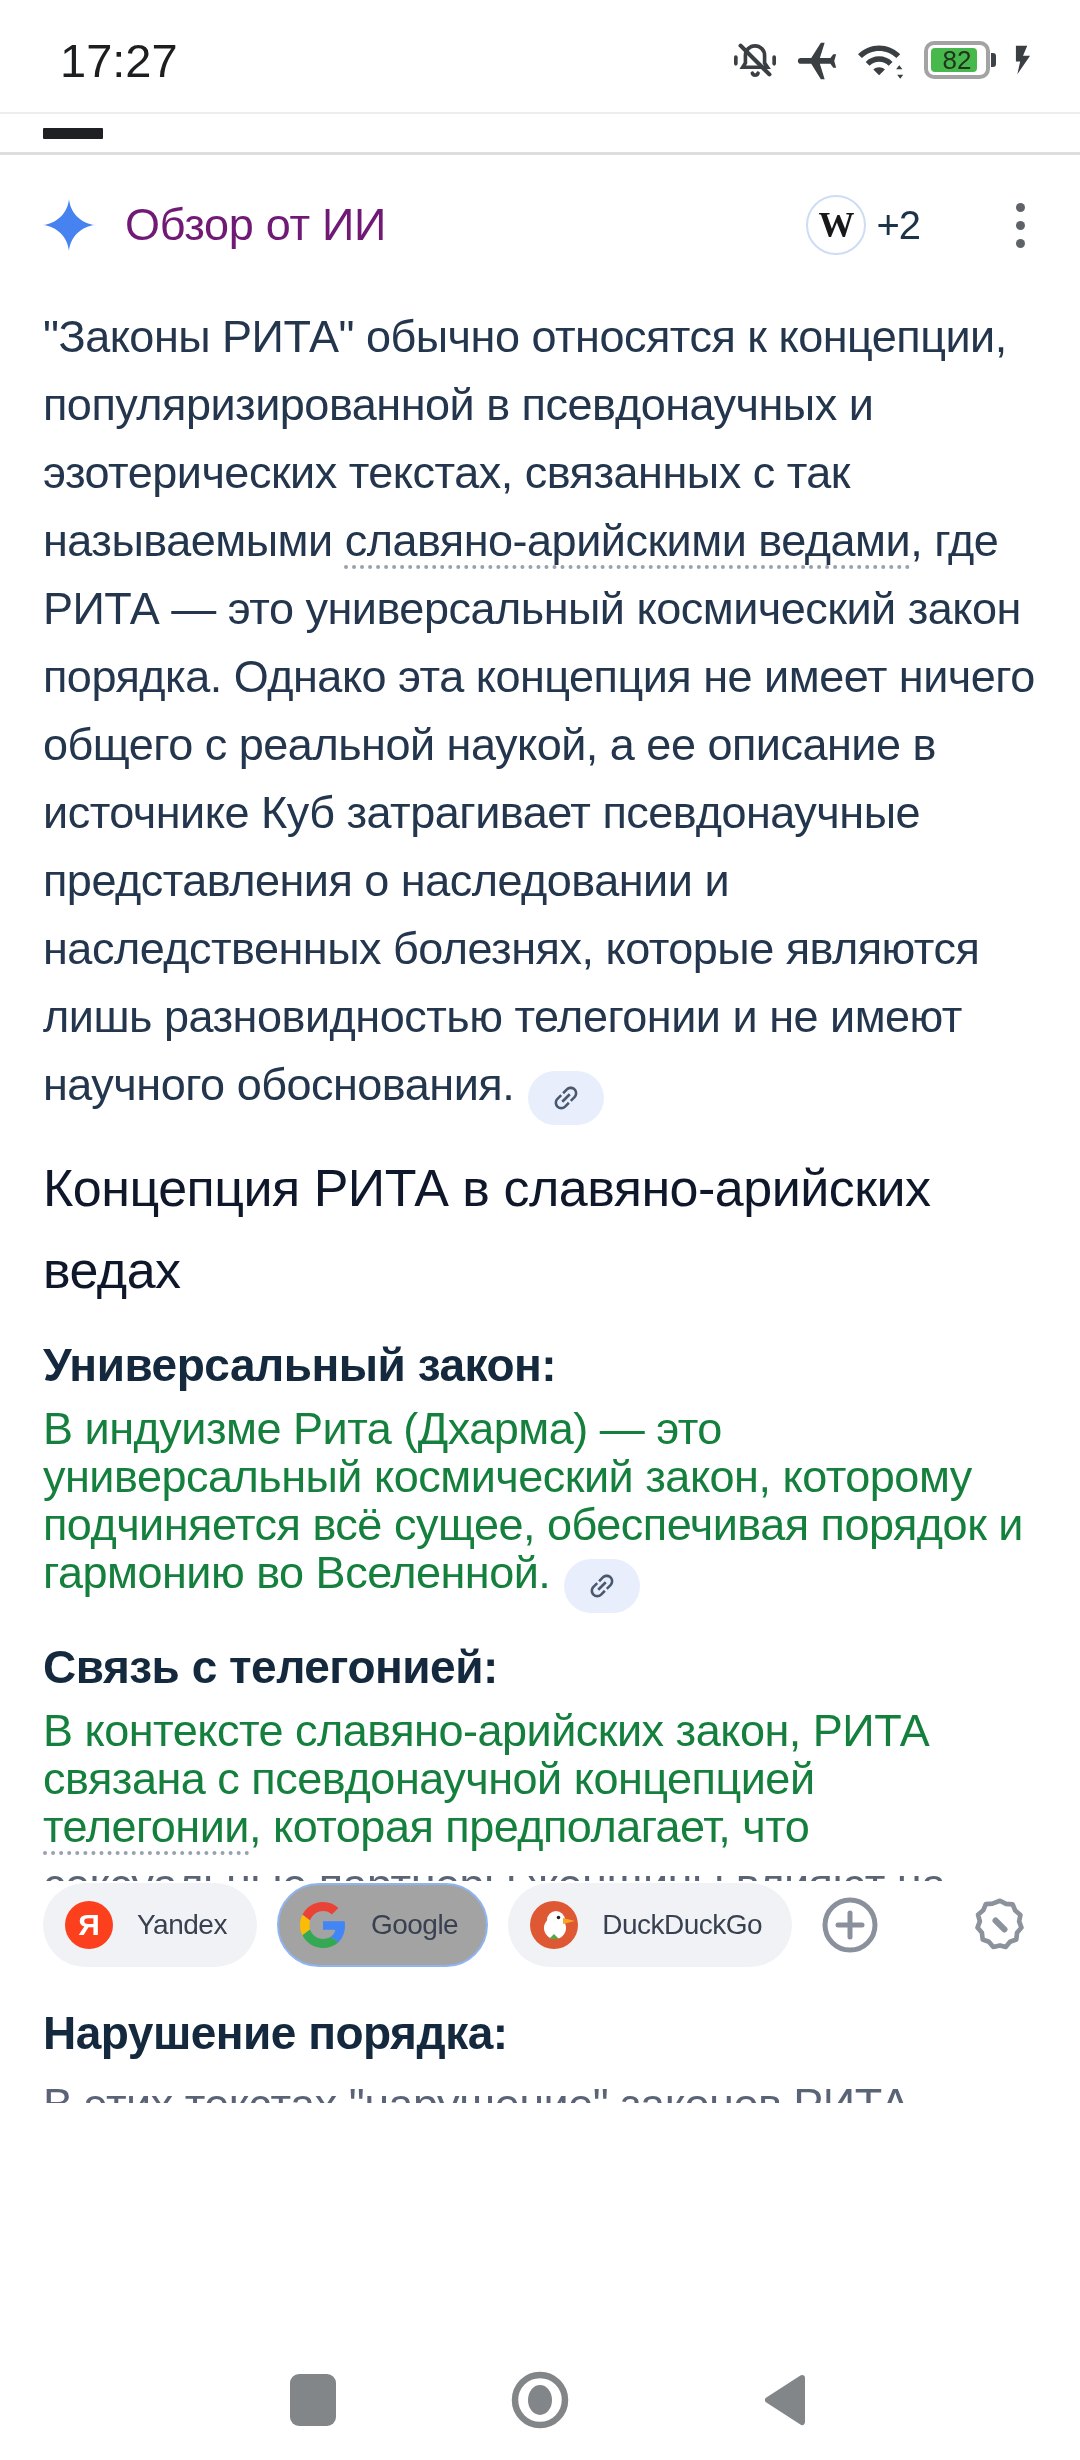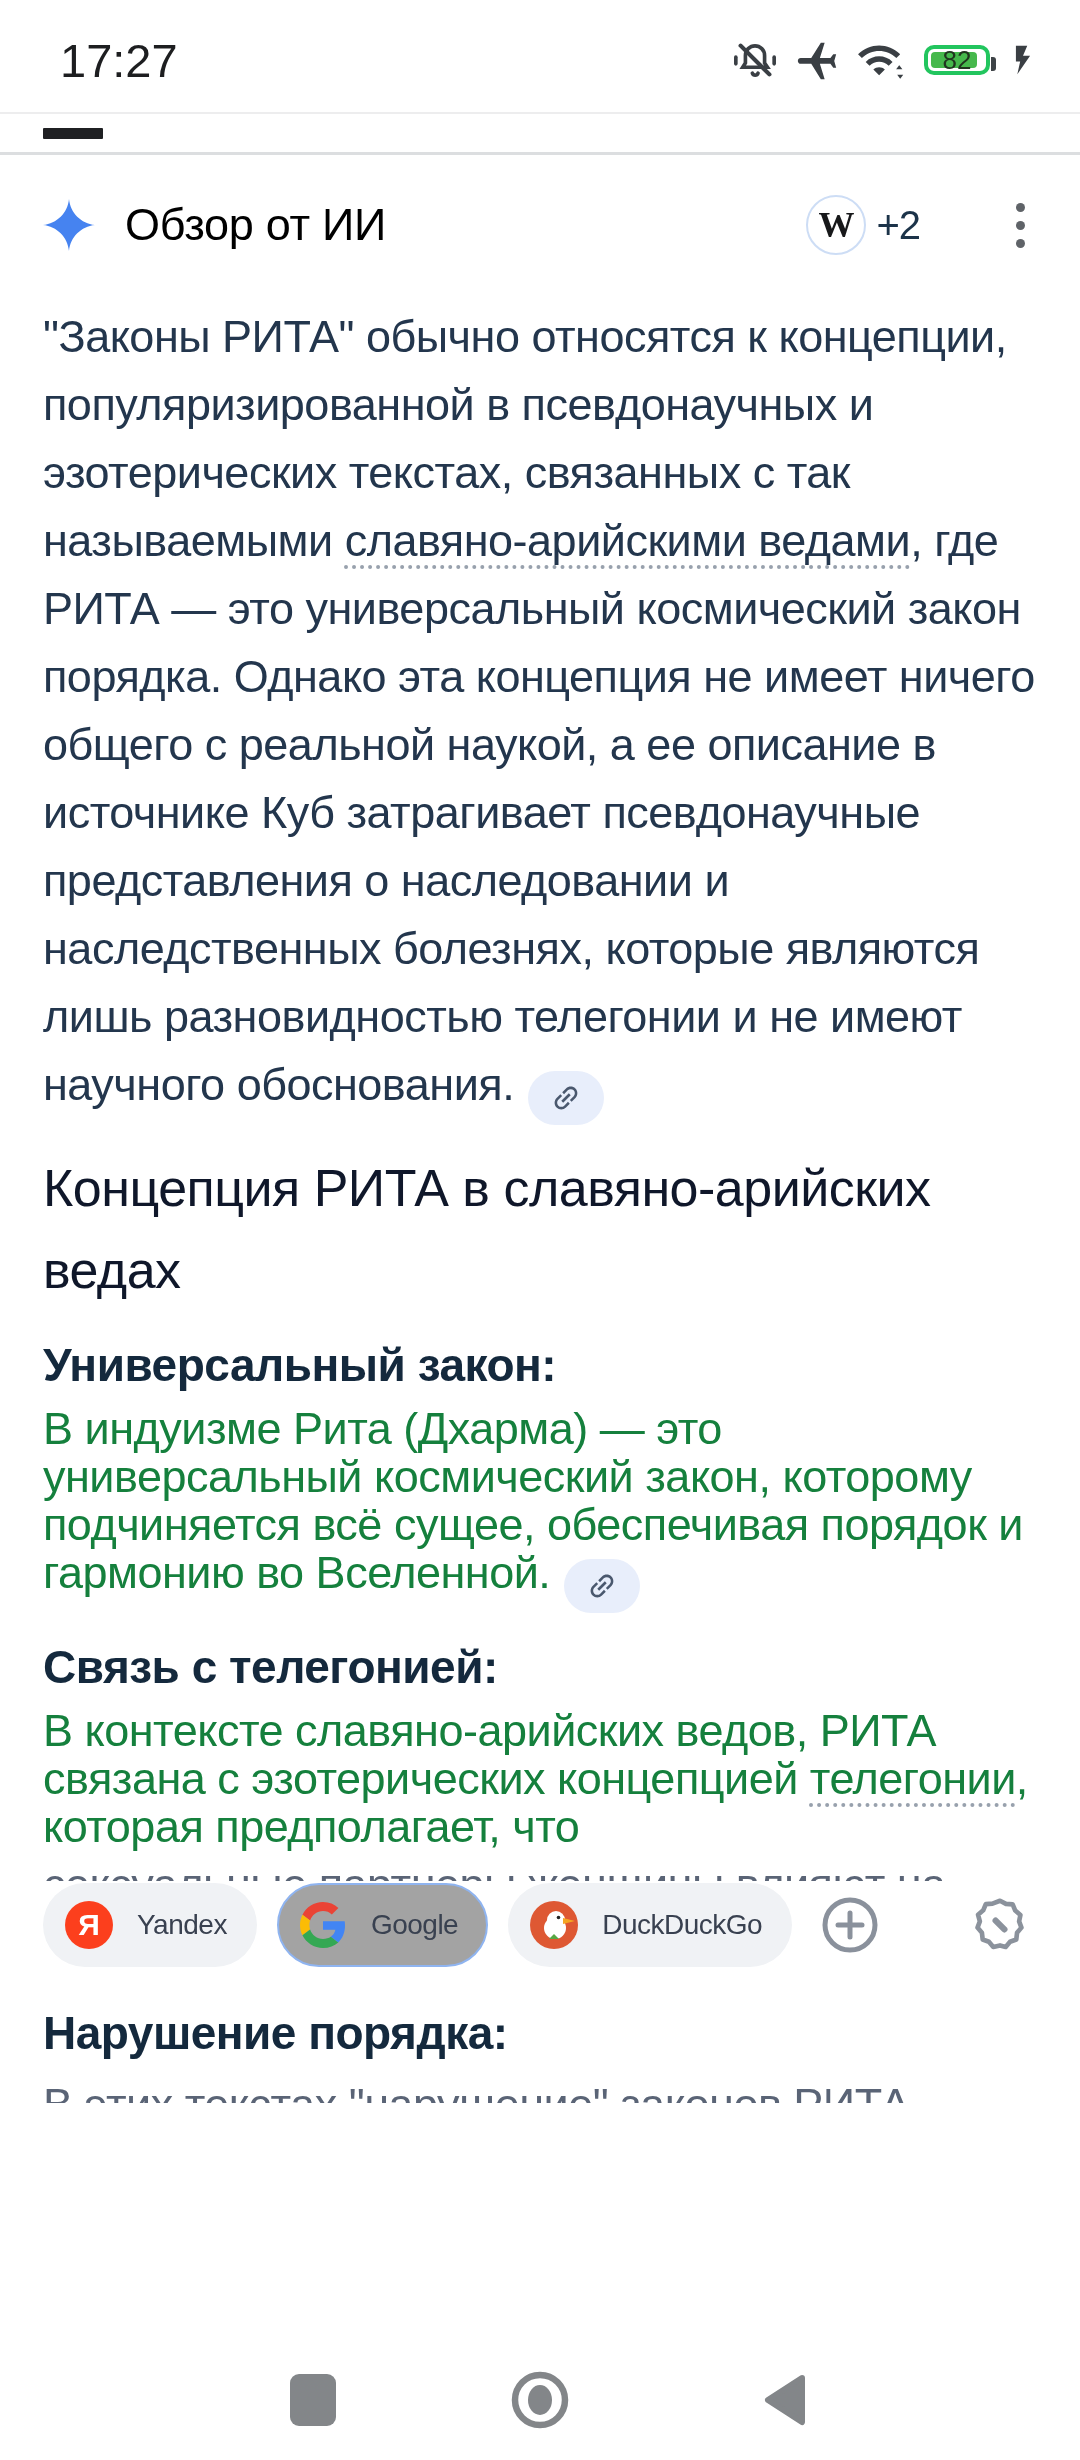--- a/index.html
+++ b/index.html
@@ -2,32 +2,32 @@
 <html><head>
 <meta charset="utf-8">
 <style>
   html,body{margin:0;padding:0;background:#fff;}
   .screen{position:relative;width:1080px;height:2460px;overflow:hidden;background:#fff;
           font-family:"Liberation Sans","DejaVu Sans",sans-serif;}
   
   .statusbar{height:112px;display:flex;align-items:center;padding:8px 40px 0 60px;box-sizing:border-box;}
   .time{font-size:47px;color:#1d1e20;letter-spacing:0;}
   .sicons{margin-left:auto;display:flex;align-items:center;gap:16px;}
-  .batt{position:relative;width:66px;height:30px;border:4px solid #22c55e;border-radius:10px;box-sizing:border-box;}
+  .batt{position:relative;width:66px;height:38px;border:4px solid #a3a3a3;border-radius:10px;box-sizing:border-box;}
   .batt::after{content:"";position:absolute;right:-10px;top:8px;width:5px;height:14px;background:#3e4347;border-radius:0 3px 3px 0;}
   .batt-fill{position:absolute;left:3px;top:3px;bottom:3px;width:80%;background:#46b84c;border-radius:4px;}
   .batt-num{position:absolute;inset:0;display:flex;align-items:center;justify-content:center;
             font-size:26px;color:#20351f;font-weight:400;}
   
   .strip{height:38px;border-top:2px solid #ededee;border-bottom:3px solid #dcdee0;display:flex;align-items:center;}
   .stub{width:60px;height:11px;background:#1f2023;margin-left:43px;border-radius:1px;}
   
   .content{padding:0 43px;}
   .ai-header{margin-top:38px;height:64px;display:flex;align-items:center;}
-  .title{font-size:45px;font-weight:500;color:#000000;margin-left:30px;letter-spacing:-0.3px;}
+  .title{font-size:45px;font-weight:500;color:#701a75;margin-left:30px;letter-spacing:-0.3px;}
   .wbadge{margin-left:auto;width:56px;height:56px;border:2px solid #cdddf5;border-radius:50%;
           display:flex;align-items:center;justify-content:center;background:#fff;
           font-family:"Liberation Serif","DejaVu Serif",serif;font-size:36px;font-weight:600;color:#17181a;}
   .plus2{font-size:40px;color:#1c3349;margin-left:10px;letter-spacing:-1px;}
   .dots{margin:0 12px 0 96px;display:flex;flex-direction:column;gap:9px;}
   .dots i{width:9px;height:9px;border-radius:50%;background:#5f6368;}
   .p1{margin:46px 0 0;font-size:45px;line-height:68px;color:#23364d;letter-spacing:-0.5px;}
   h2{margin:22px 0 0;font-size:52px;line-height:82px;font-weight:500;color:#0f172a;letter-spacing:-0.5px;}
   h3{margin:26px 0 0;font-size:46px;line-height:56px;font-weight:700;color:#14293d;letter-spacing:-0.5px;}
   .body{margin:12px 0 0;font-size:45px;line-height:48px;color:#15803d;letter-spacing:-0.5px;}
@@ -127,21 +127,21 @@
     <h2>Концепция РИТА в славяно-арийских ведах</h2>
 
     <h3>Универсальный закон:</h3>
     <p class="body"><span>В индуизме Рита (Дхарма) — это универсальный космический закон, которому подчиняется всё сущее, обеспечивая порядок и гармонию во Вселенной.</span><span class="chip">
           <svg width="32" height="32" viewBox="0 0 24 24" style="transform:rotate(-45deg);">
             <path fill="#4a586e" d="M3.9,12c0-1.71,1.39-3.1,3.1-3.1h4V7H7c-2.76,0-5,2.24-5,5s2.24,5,5,5h4v-1.9H7C5.29,15.1,3.9,13.71,3.9,12z M8,13h8v-2H8V13z M17,7h-4v1.9h4c1.71,0,3.1,1.39,3.1,3.1s-1.39,3.1-3.1,3.1h-4V17h4c2.76,0,5-2.24,5-5S19.76,7,17,7z"></path>
           </svg>
         </span></p>
 
     <h3>Связь с телегонией:</h3>
-    <p class="body"><span>В контексте славяно-арийских ведов, РИТА связана с эзотерических концепцией </span><span class="dlink">телегонии</span><span>, которая предполагает, что</span></p>
+    <p class="body"><span>В контексте славяно-арийских закон, РИТА связана с псевдонаучной концепцией </span><span class="dlink">телегонии</span><span>, которая предполагает, что</span></p>
     <div class="clip">сексуальные партнеры женщины влияют на</div>
   </div>
 
   <div class="engine-bar">
     <div class="pill">
       <span class="eng-ic ya">Я</span>
       <span class="lbl">Yandex</span>
     </div>
     <div class="pill sel">
       <span class="eng-ic">

